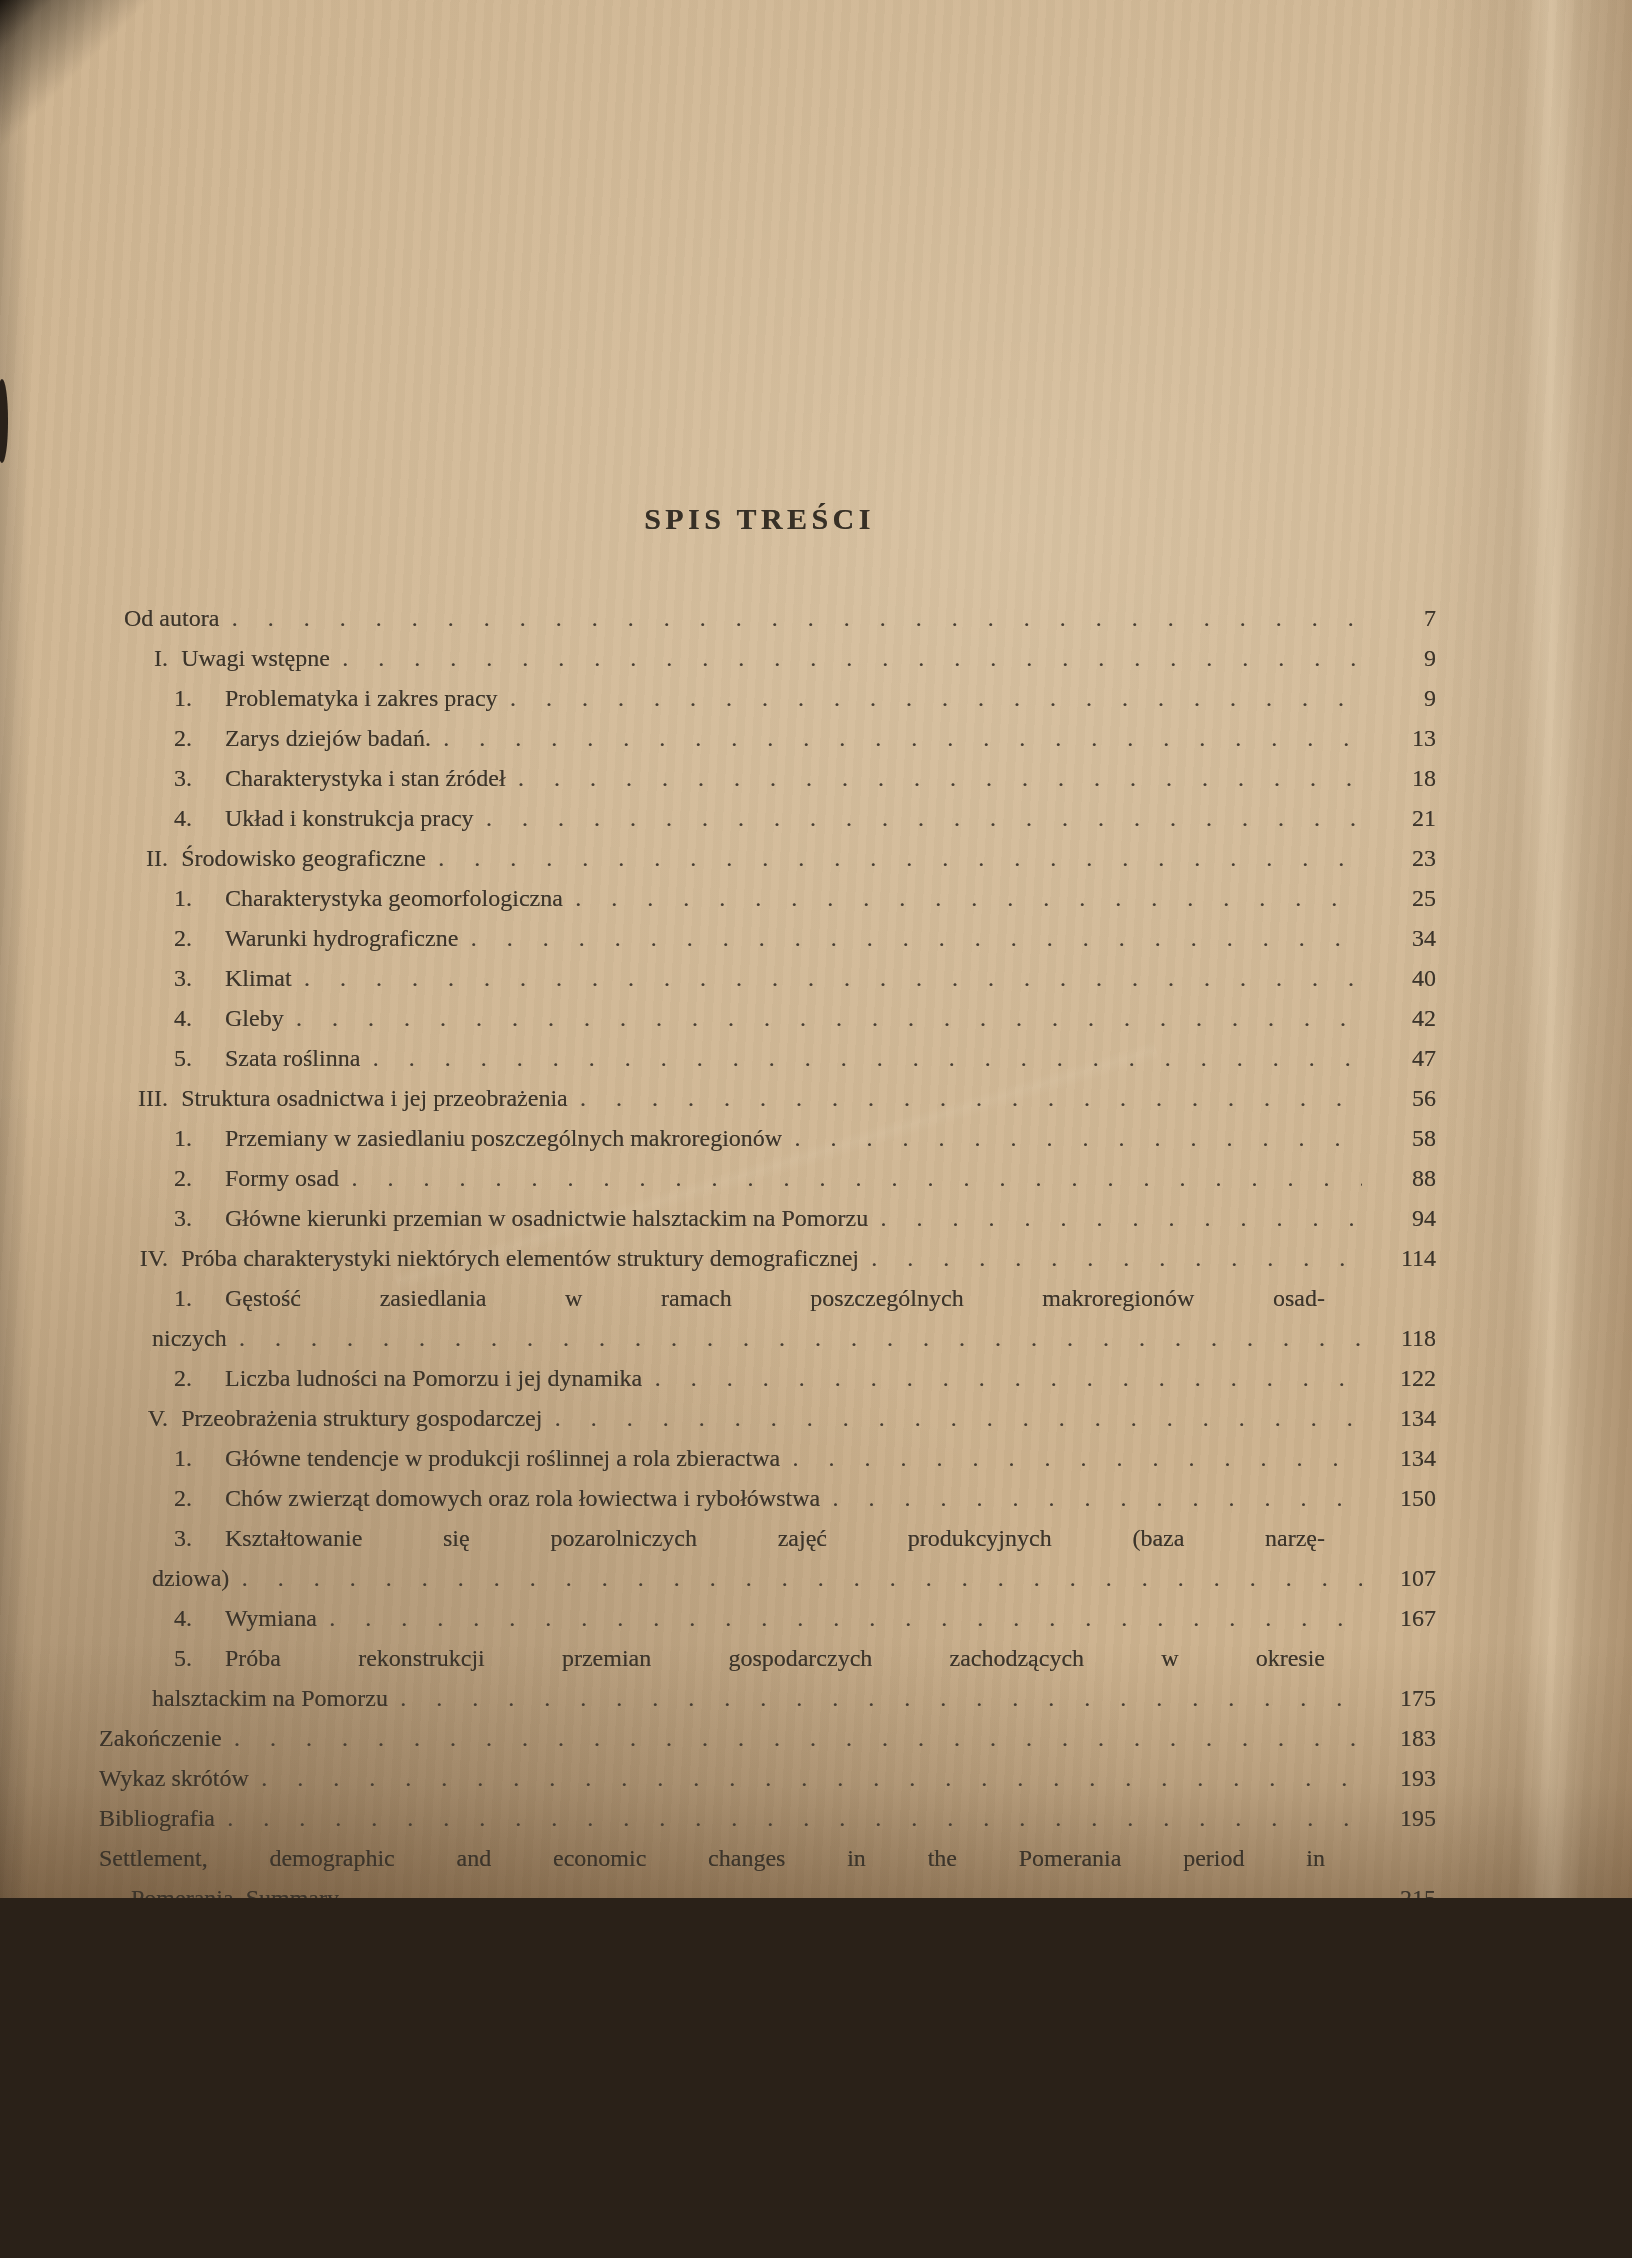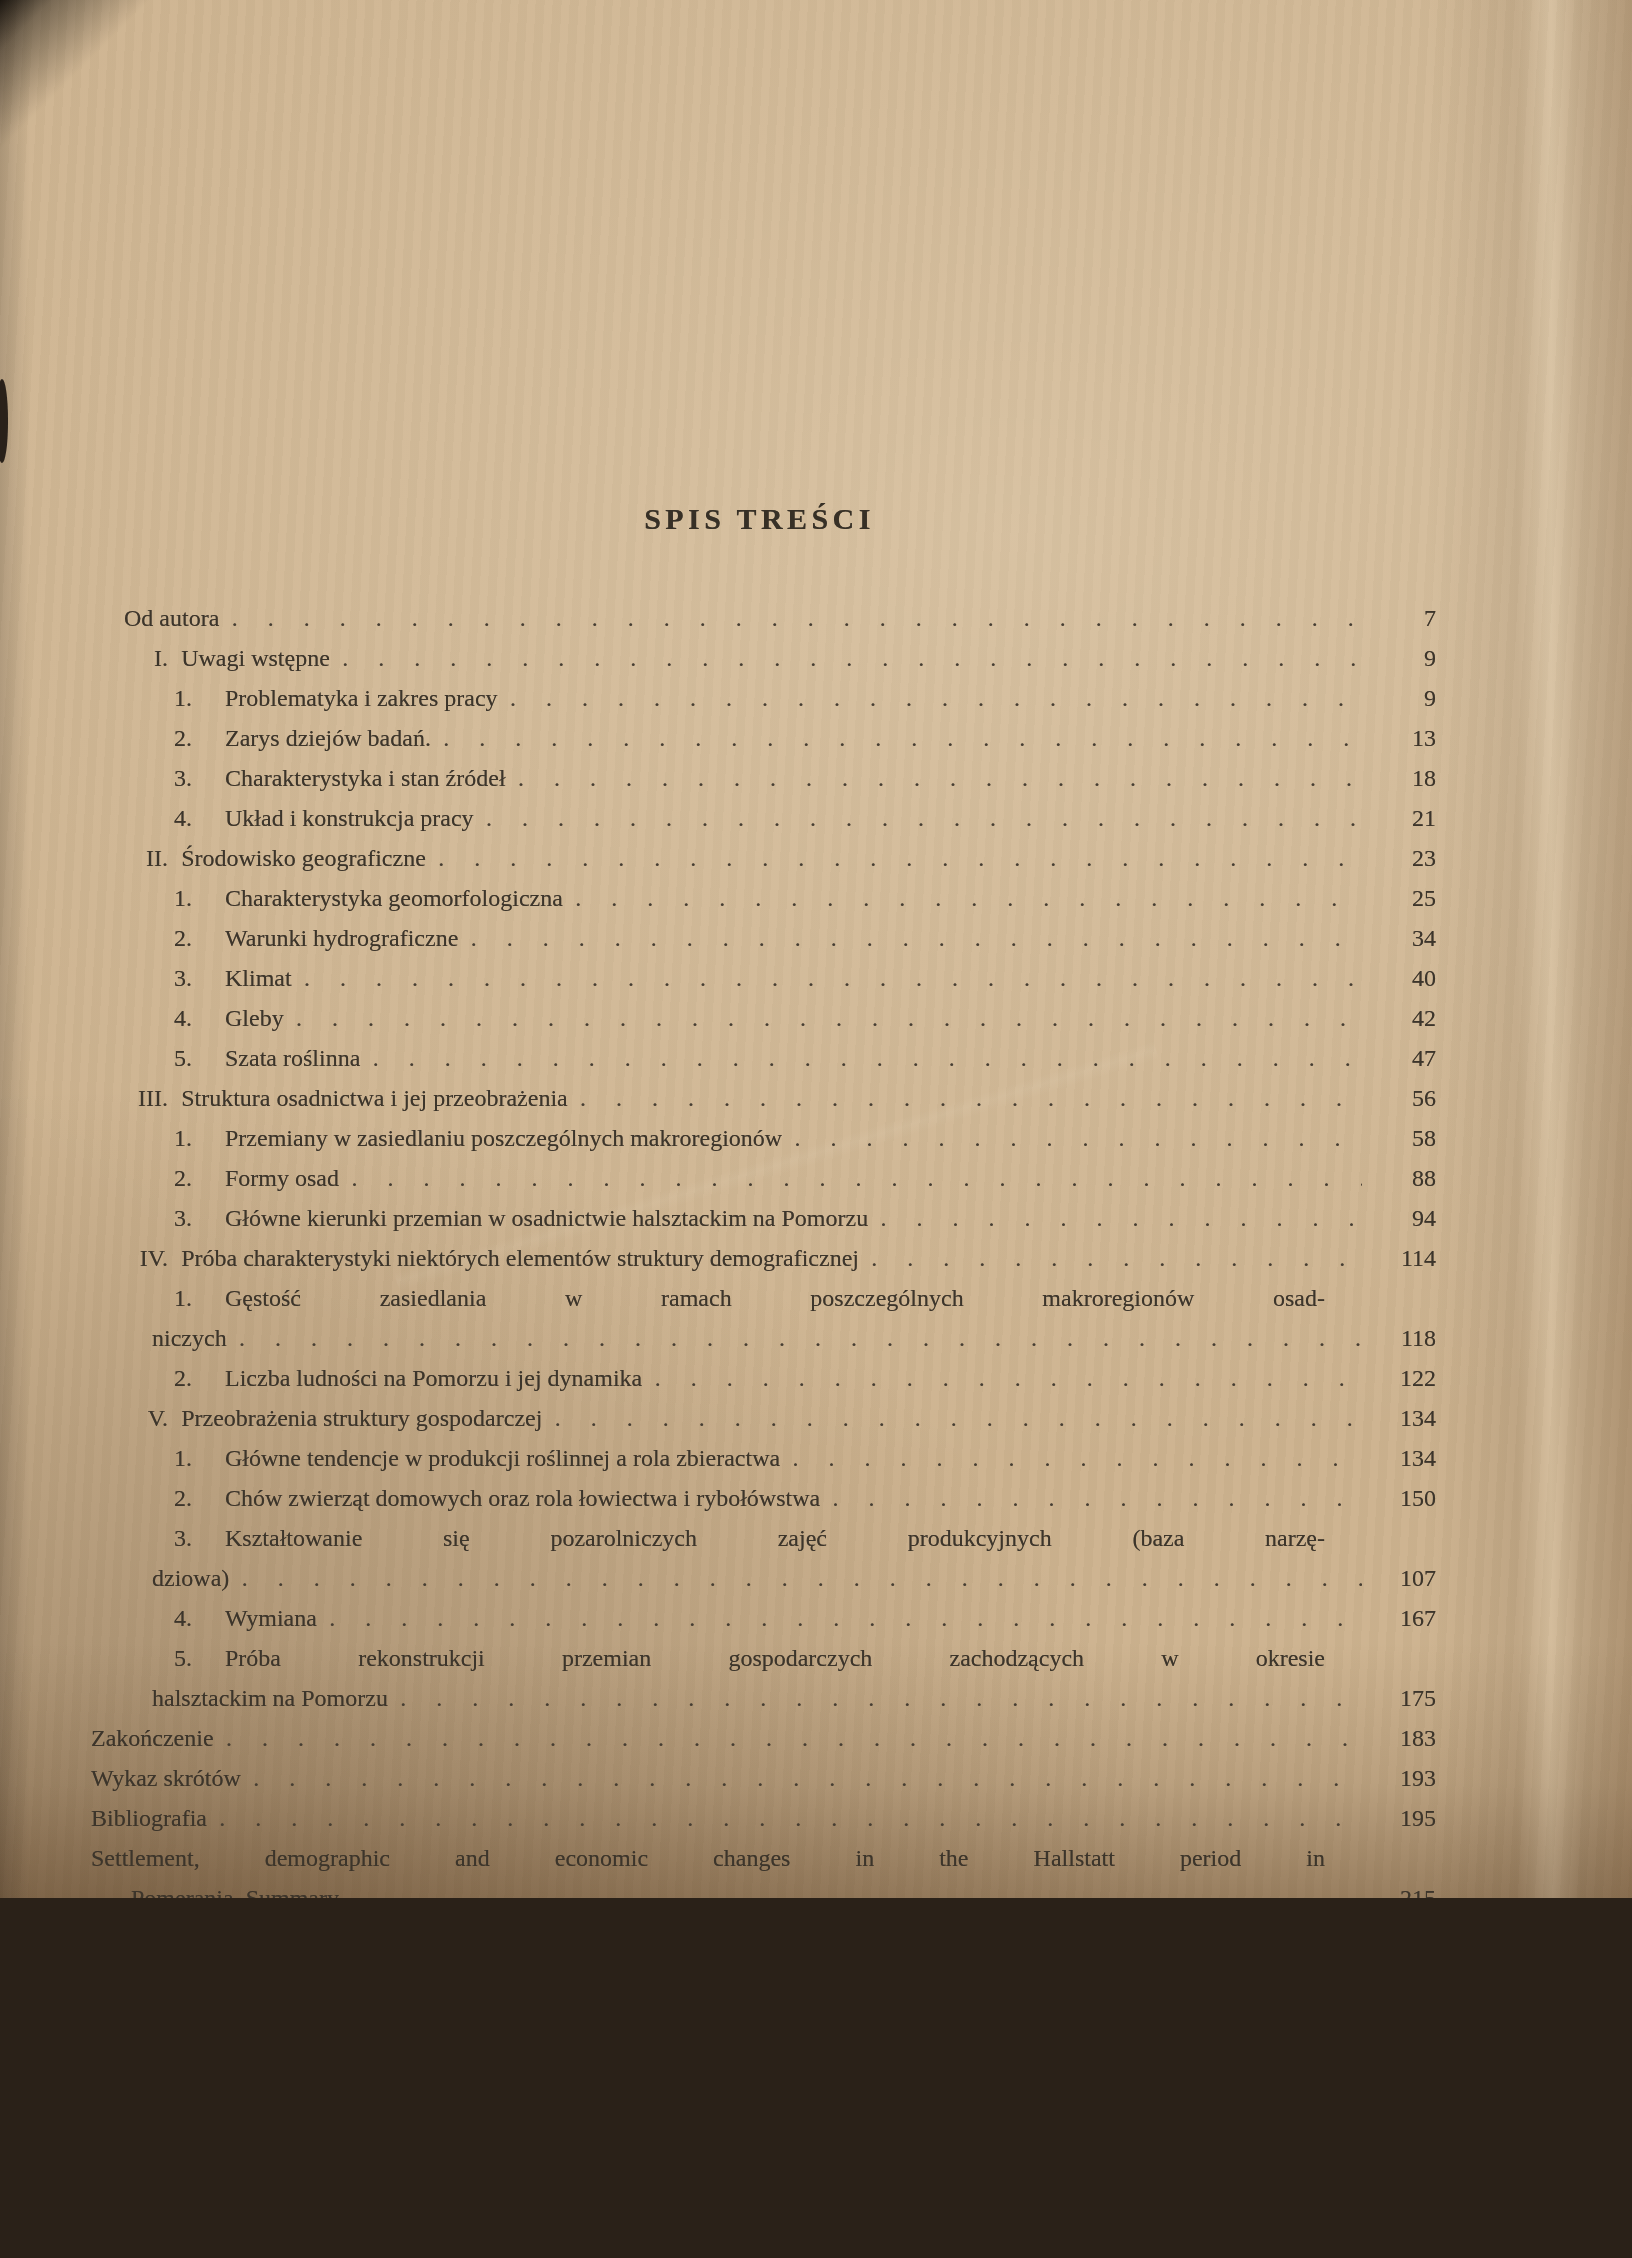--- a/index.html
+++ b/index.html
@@ -75,21 +75,21 @@
     letter-spacing: 30px;
     padding-left: 12.4px;
     color: #463e33;
   }
   .row .page-num {
     flex: none;
     width: 74px;
     text-align: right;
   }
   
-  .c-flush  { margin-left: 8px; }
+  .c-flush  { margin-left: 16px; }
   .c-author { margin-left: 41px; }
   .c-roman .num { width: 85px; text-align: right; margin-right: 13.2px; }
   .c-sub   .num { margin-left: 91px; width: 35px; margin-right: 16px; }
   .c-cont-sub   { margin-left: 69px; }
   .c-cont-flush { margin-left: 48px; }
   
   .c-justify .label {
     flex: 1 1 auto;
     margin-right: 111px;
     text-align: justify;
@@ -273,21 +273,21 @@
           <span class="label">Wykaz skrótów</span>
           <span class="dots">............................................................</span>
           <span class="page-num">193</span>
         </div>
         <div class="row c-flush">
           <span class="label">Bibliografia</span>
           <span class="dots">............................................................</span>
           <span class="page-num">195</span>
         </div>
         <div class="row c-flush c-justify">
-          <span class="label">Settlement, demographic and economic changes in the Hallstatt period in</span>
+          <span class="label">Settlement, demographic and economic changes in the Pomerania period in</span>
         </div>
         <div class="row c-cont-flush">
           <span class="label">Pomerania. Summary</span>
           <span class="dots">............................................................</span>
           <span class="page-num">215</span>
         </div>
         <div class="row c-flush">
           <span class="label">Mapy</span>
         </div>
       </div>

